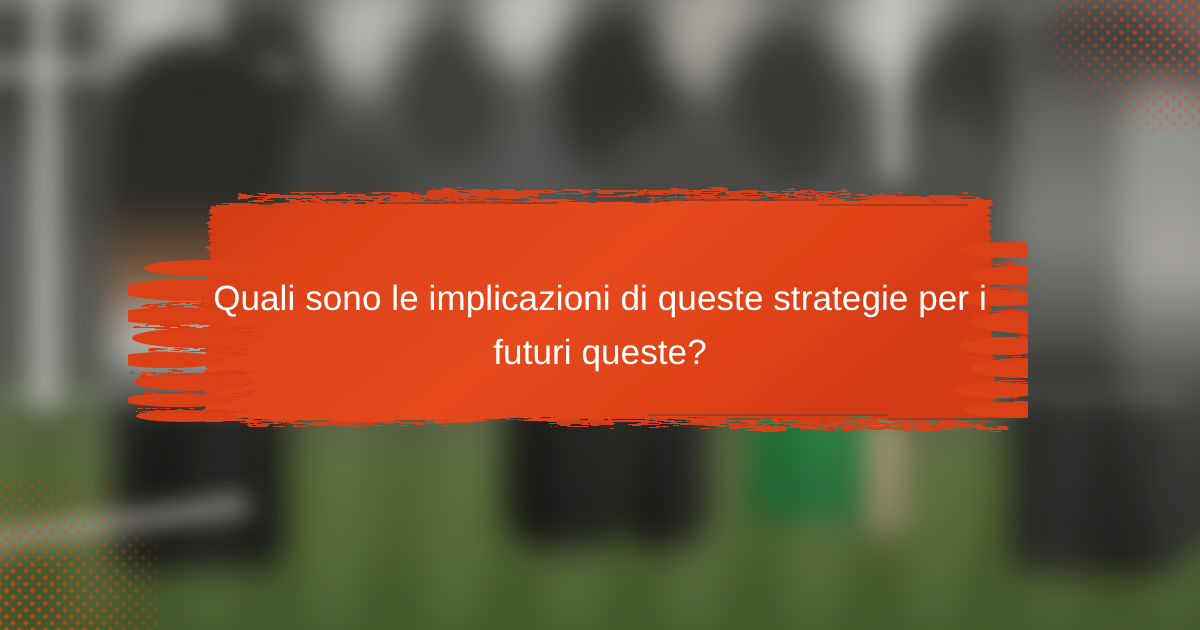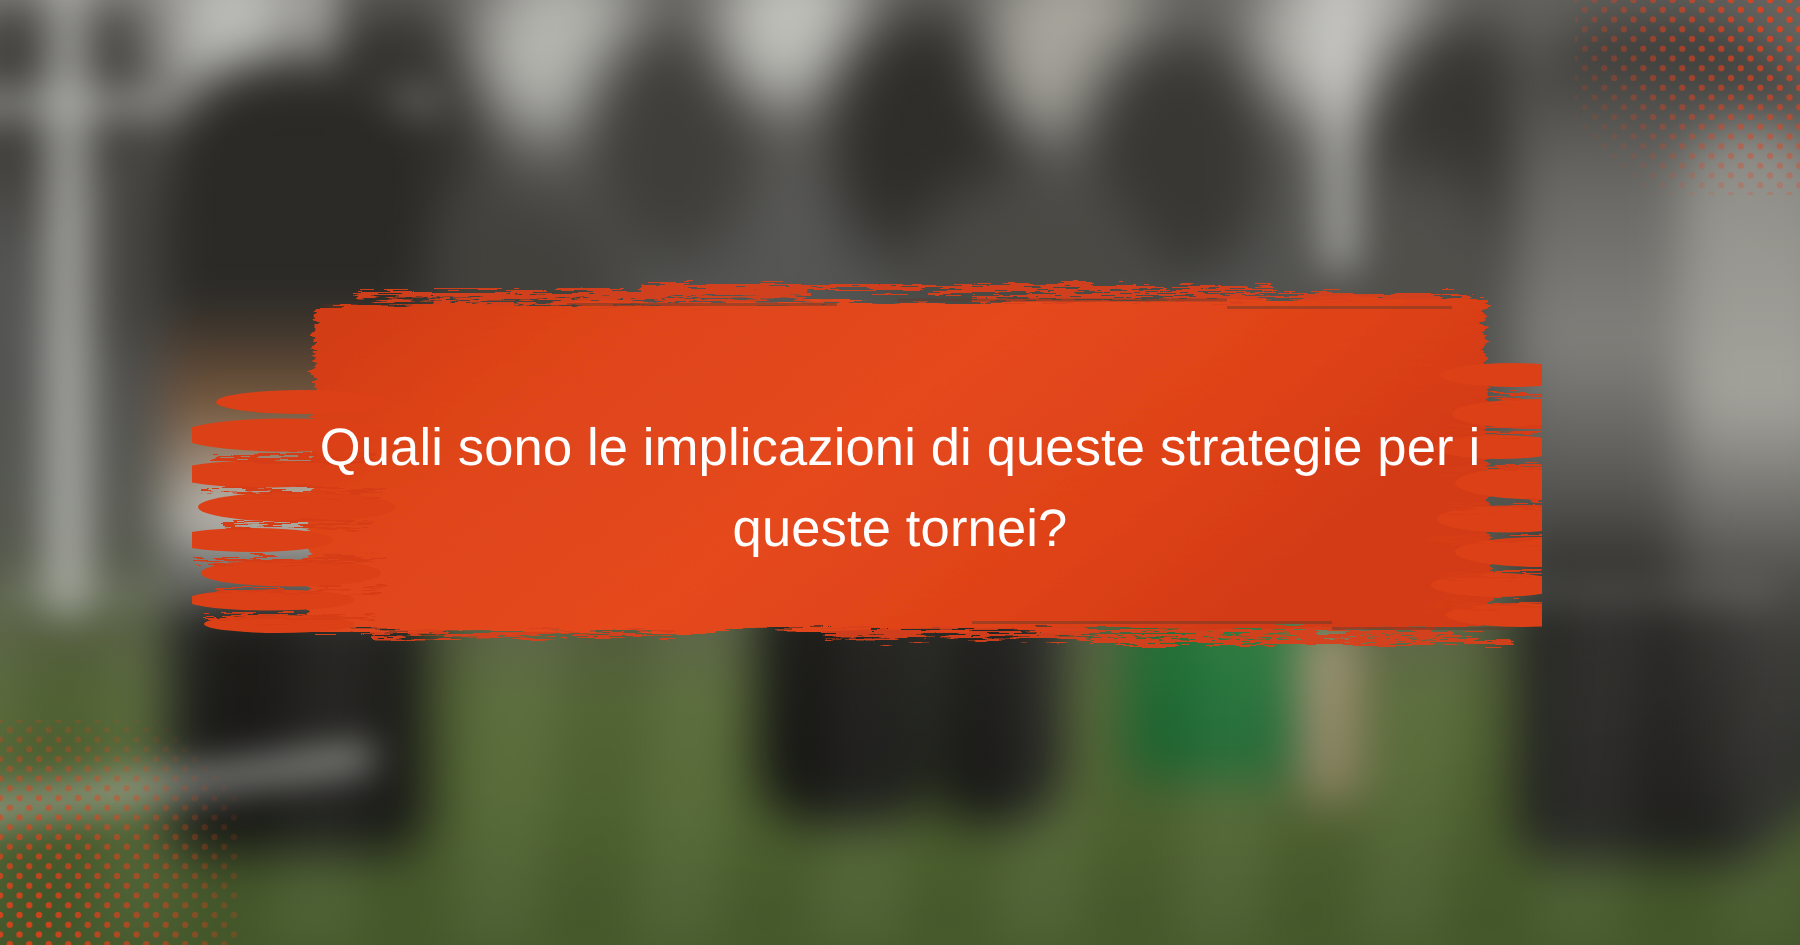--- a/index.html
+++ b/index.html
@@ -299,15 +299,15 @@
       <g fill="#5d3a2c" opacity=".45">
         <rect x="250" y="16" width="180" height="2"></rect>
         <rect x="470" y="13" width="220" height="2"></rect>
         <rect x="690" y="18" width="150" height="2"></rect>
         <rect x="520" y="228" width="240" height="2"></rect>
         <rect x="760" y="232" width="120" height="2"></rect>
       </g>
     </svg>
   </div>
 
-  <div class="headline">Quali sono le implicazioni di queste strategie per i queste tornei?</div>
+  <div class="headline">Quali sono le implicazioni di queste strategie per i futuri queste?</div>
 
 </div>
 
 </body></html>

